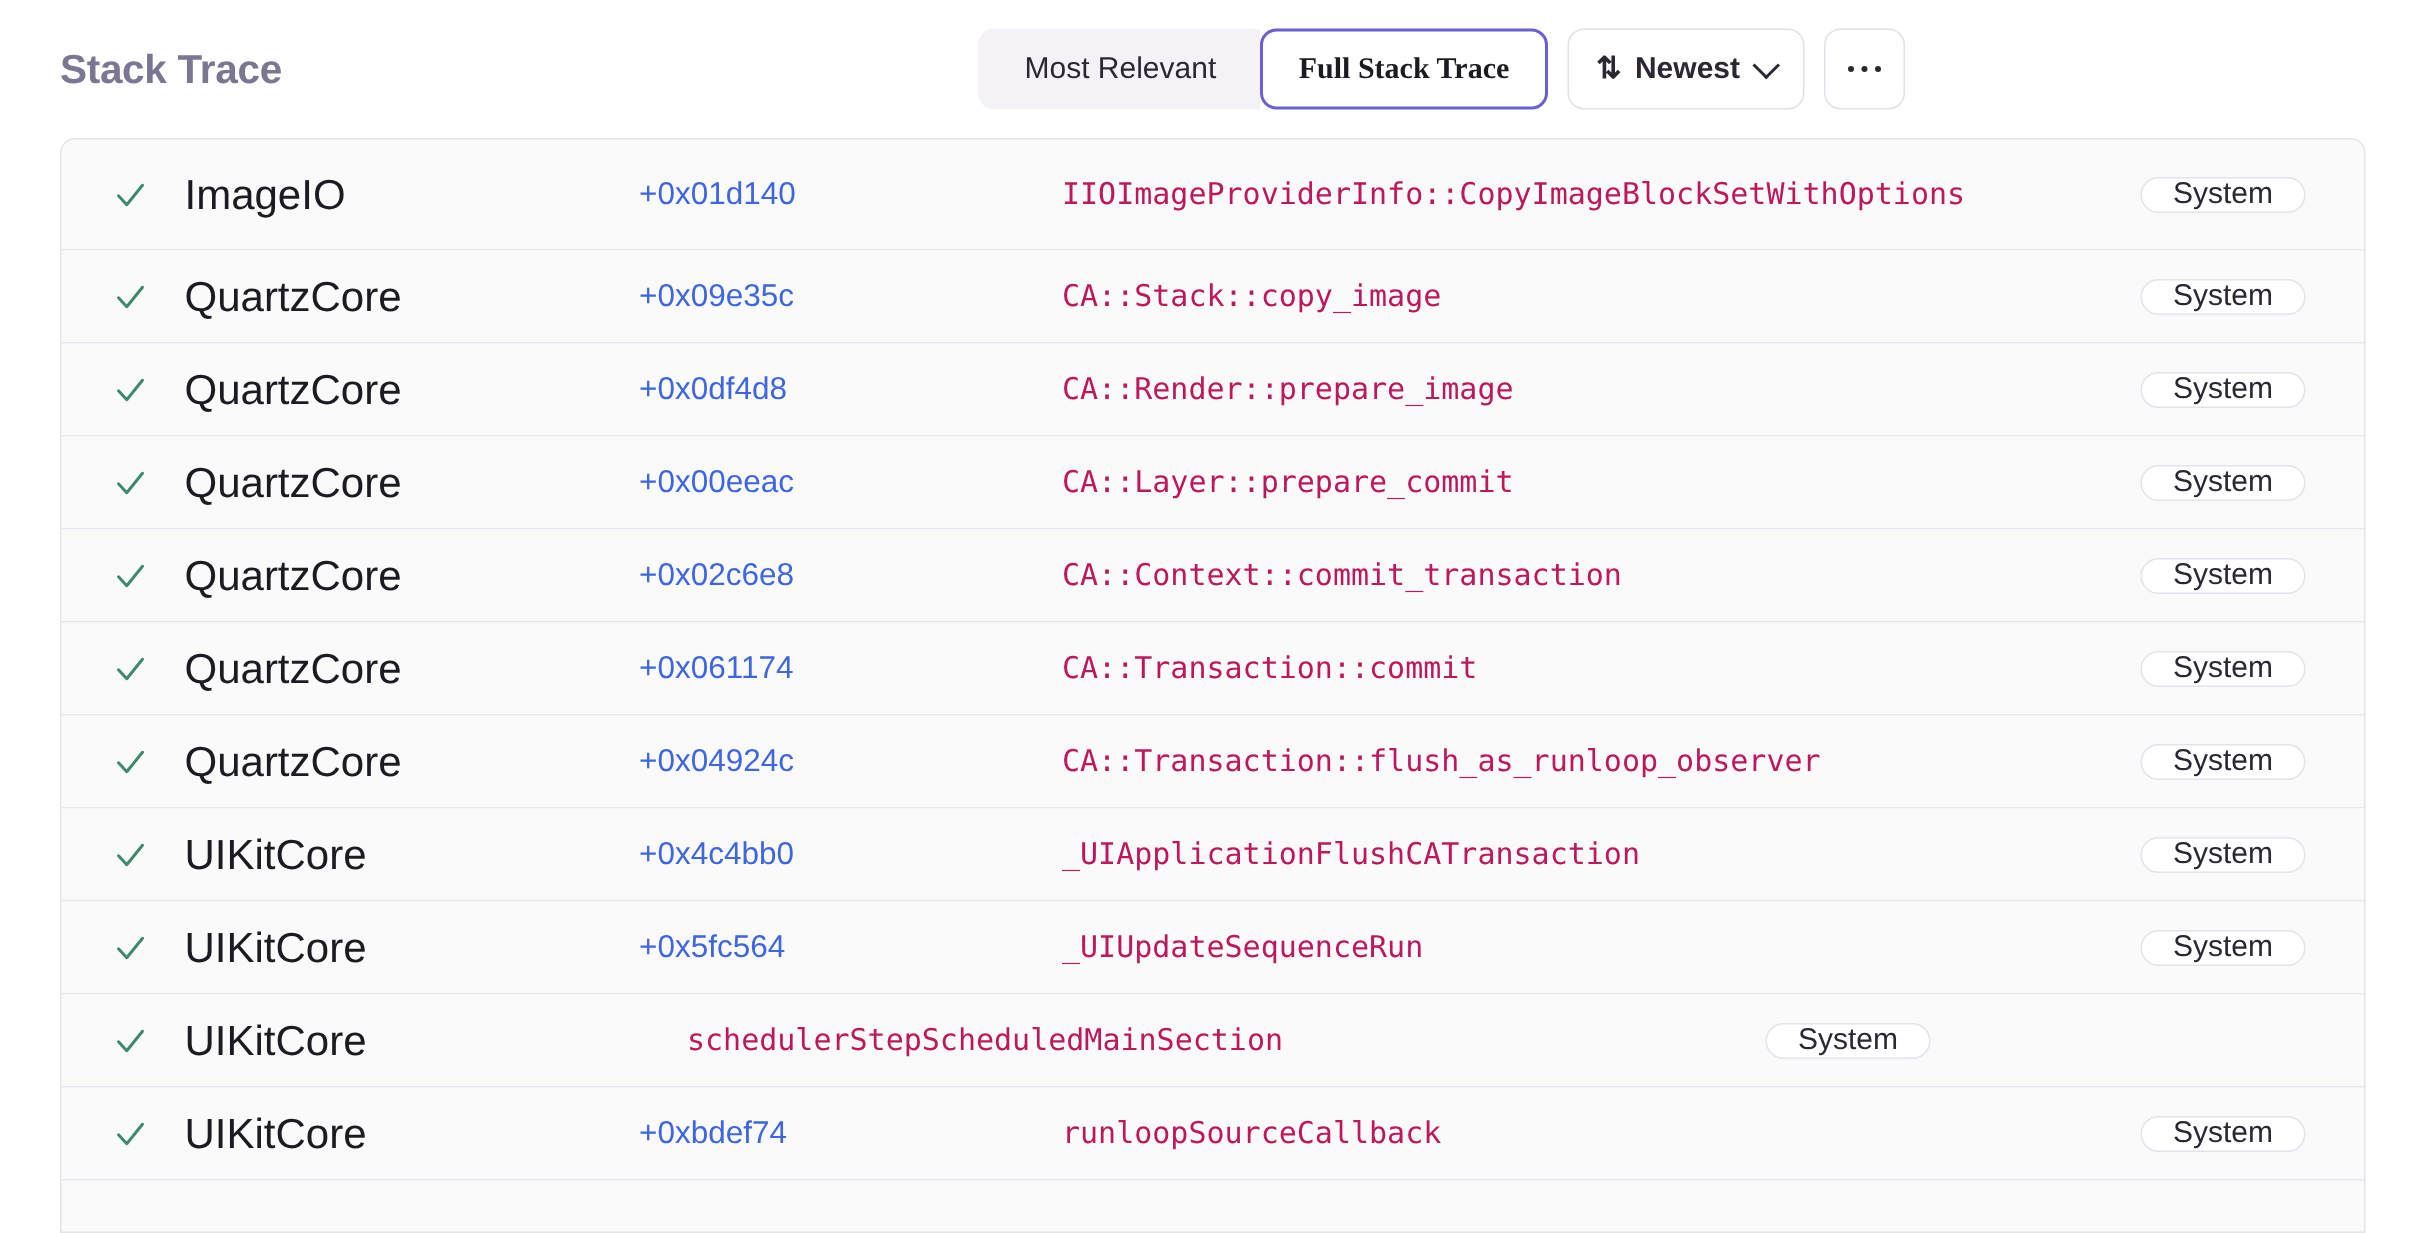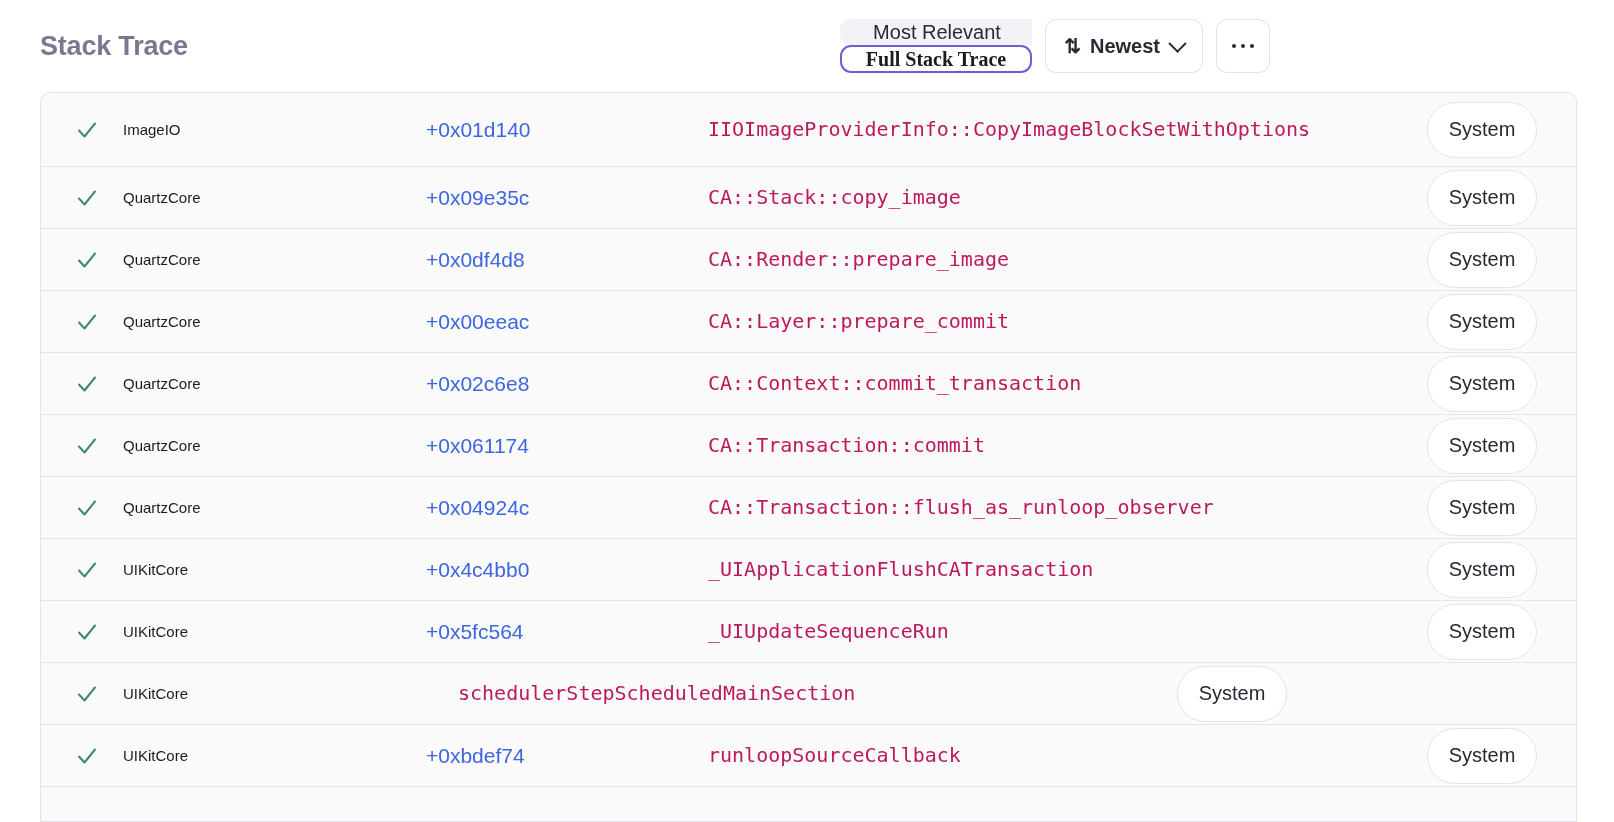--- a/index.html
+++ b/index.html
@@ -49,21 +49,20 @@
     gap: 13px;
   }
 
   
   .segmented {
     display: flex;
     align-items: stretch;
     height: 54px;
     border-radius: 11px;
     position: relative;
-    flex-direction: column;
   }
   .seg-btn {
     display: flex;
     align-items: center;
     justify-content: center;
     height: 54px;
     padding: 0 26px;
     font-size: 20px;
     font-weight: 400;
     color: #2c2733;
@@ -172,21 +171,21 @@
   }
   .check-icon {
     display: block;
     width: 24px;
     height: 24px;
   }
 
   .col-module {
     flex: 0 0 303px;
     width: 303px;
-    font-size: 15px;
+    font-size: 28px;
     color: #1d1a22;
     white-space: nowrap;
     overflow: hidden;
     text-overflow: ellipsis;
     padding-right: 10px;
   }
 
   .col-offset {
     flex: 0 0 250px;
     width: 250px;
@@ -213,21 +212,21 @@
     flex: 0 0 172px;
     width: 172px;
     display: flex;
     justify-content: center;
     align-items: center;
   }
   .badge {
     display: inline-flex;
     align-items: center;
     justify-content: center;
-    height: 56px;
+    height: 24px;
     padding: 0 21px;
     background: #ffffff;
     border: 1px solid #e4e2ea;
     border-radius: 999px;
     font-size: 20px;
     color: #2c2733;
     white-space: nowrap;
   }
 </style>
 </head>

